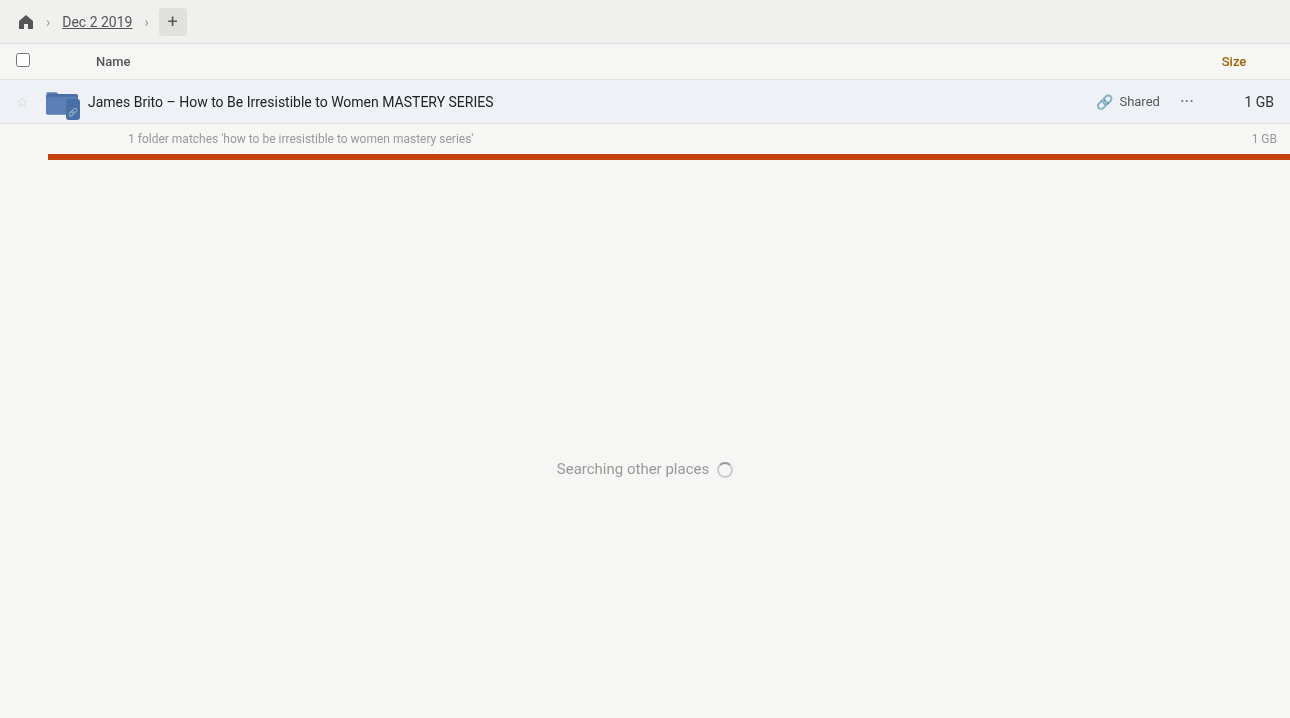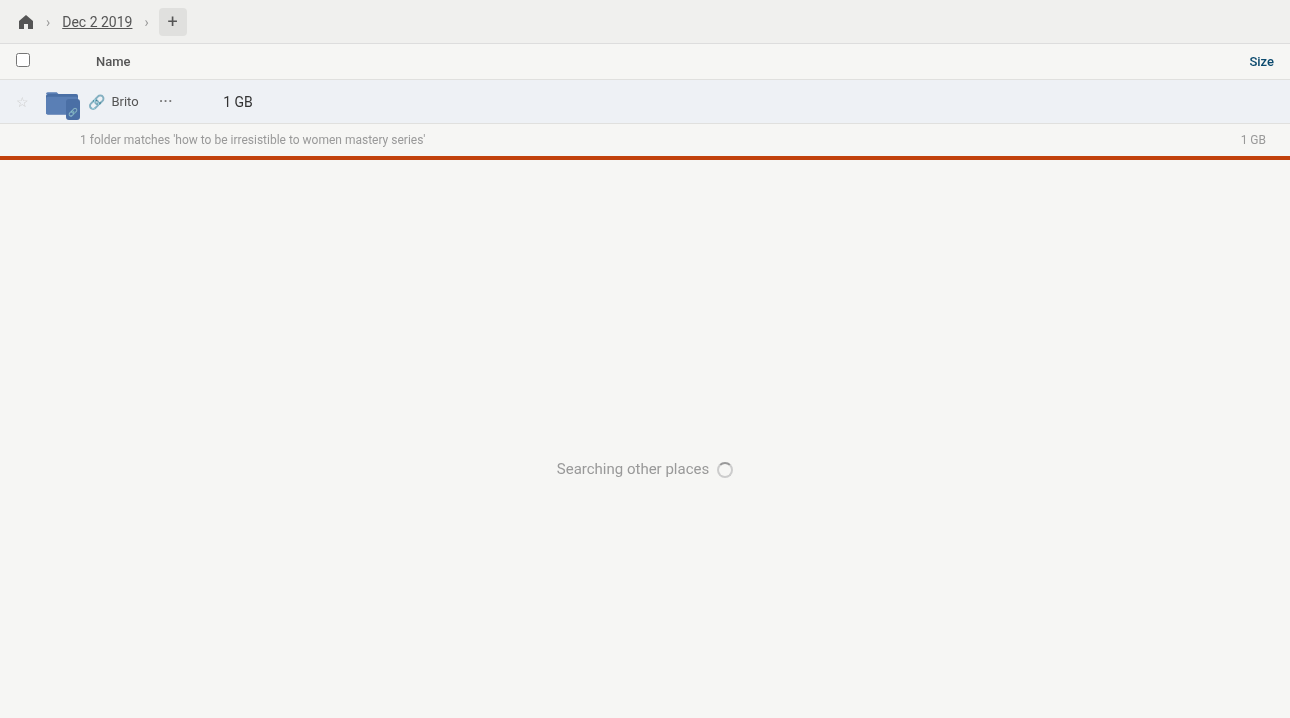--- a/index.html
+++ b/index.html
@@ -85,24 +85,24 @@
     .col-name {
       flex: 1;
       font-size: 13px;
       color: #555;
       font-weight: 500;
       margin-left: 44px;
     }
 
     .col-size {
       font-size: 13px;
-      color: #0c4a6e;
+      color: #a16207;
       font-weight: 500;
       width: 80px;
-      text-align: right;
+      text-align: center;
     }
 
     
     .file-row {
       display: flex;
       align-items: center;
       padding: 0 16px;
       height: 44px;
       background: #eef1f5;
       border-bottom: 1px solid #e0e0de;
@@ -169,24 +169,25 @@
       width: 60px;
       text-align: right;
       font-size: 14px;
       color: #333;
     }
 
     
     .match-row {
       display: flex;
       align-items: center;
-      padding: 6px 24px 6px 80px;
+      padding: 6px 13px 6px 80px;
       background: #f6f6f4;
-      border-bottom: 4px solid #c2410c;
+      border-bottom: 6px solid #c2410c;
       height: 36px;
+      margin-left: 48px;
     }
 
     .match-text {
       flex: 1;
       font-size: 12px;
       color: #999;
     }
 
     .match-size {
       font-size: 12px;
@@ -267,25 +268,28 @@
       <path d="M0 5 Q0 3 2 3 L12 3 L14 5 Z" fill="#5a7fb5"></path>
 
       <rect x="0" y="8" width="36" height="20" rx="2" fill="#5a7fb5"></rect>
     </svg>
 
     <div style="position:absolute;bottom:0;right:0;background:#4a6fa5;border-radius:3px;padding:1px 2px;">
       <span style="color:#fff;font-size:8px;">🔗</span>
     </div>
   </div>
 
+  <div class="file-name">
+    <span>James Brito – How to Be Irresistible to Women MASTERY SERIES</span>
+  </div>
 
   <div class="file-actions">
     <div class="shared-label">
       <span class="link-icon">🔗</span>
-      <span>Brito</span>
+      <span>Shared</span>
     </div>
     <div class="more-icon" title="More options">
       <span>···</span>
     </div>
     <div class="file-size">
       <span>1 GB</span>
     </div>
   </div>
 </div>
 

